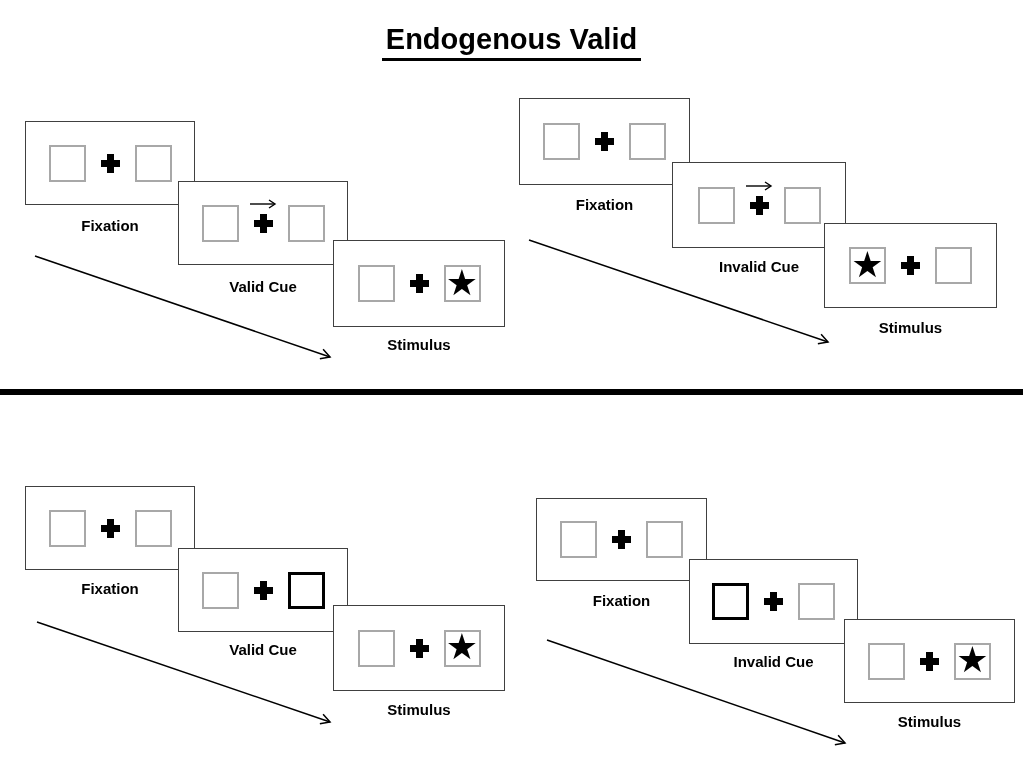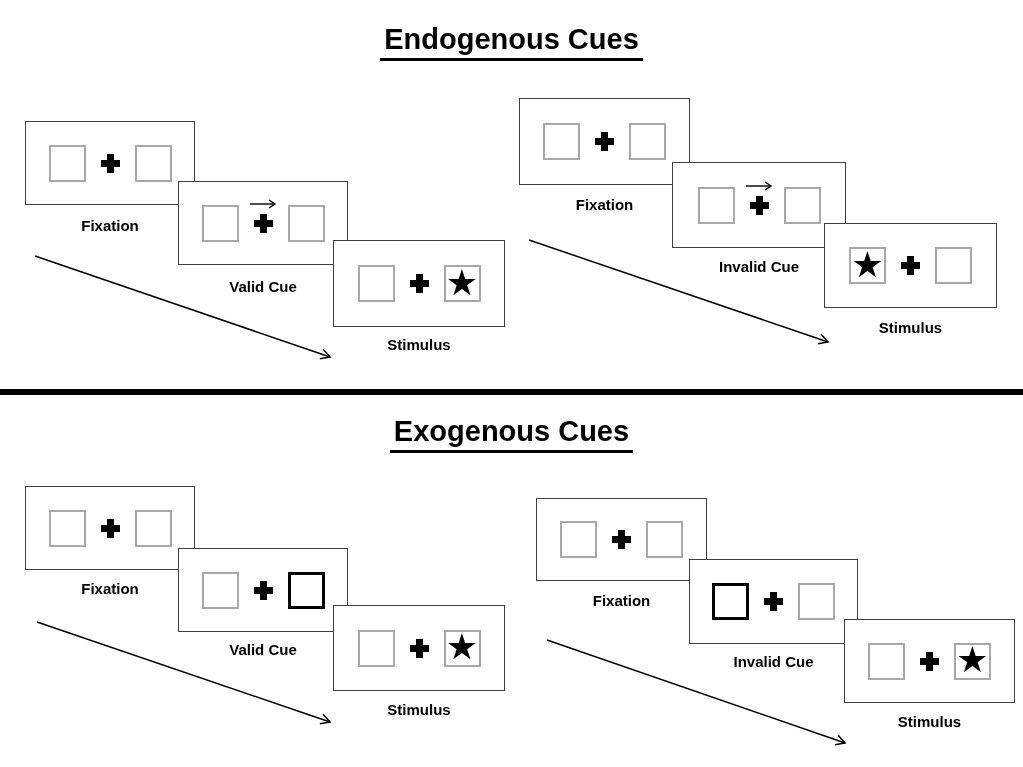--- a/index.html
+++ b/index.html
@@ -38,21 +38,21 @@
   .divider{position:absolute;left:0;top:389px;width:1023px;height:6px;background:#000;}
   .arrows{position:absolute;left:0;top:0;pointer-events:none;z-index:6;}
   .z1{z-index:1}.z2{z-index:2}.z3{z-index:3}
 </style>
 </head>
 <body>
 
 <div class="page">
 
   <div class="title" style="top:24px;">
-    <span class="u">Endogenous Cues</span>
+    <span class="u">Endogenous Valid</span>
   </div>
 
   <div class="panel z1" style="left:25px;top:121px;width:170px;height:84px;">
     <div class="box"></div>
     <div class="plus"></div>
     <div class="box"></div>
   </div>
   <div class="panel z2" style="left:178px;top:181px;width:170px;height:84px;">
     <div class="box"></div>
     <div class="plus-wrap">
@@ -97,23 +97,20 @@
     </div>
     <div class="plus"></div>
     <div class="box"></div>
   </div>
   <div class="plabel" style="left:519px;top:194px;width:171px;">Fixation</div>
   <div class="plabel" style="left:672px;top:256px;width:174px;">Invalid Cue</div>
   <div class="plabel" style="left:824px;top:317px;width:173px;">Stimulus</div>
 
   <div class="divider"></div>
 
-  <div class="title" style="top:416px;">
-    <span class="u">Exogenous Cues</span>
-  </div>
 
   <div class="panel z1" style="left:25px;top:486px;width:170px;height:84px;">
     <div class="box"></div>
     <div class="plus"></div>
     <div class="box"></div>
   </div>
   <div class="panel z2" style="left:178px;top:548px;width:170px;height:84px;">
     <div class="box"></div>
     <div class="plus"></div>
     <div class="box thick"></div>

